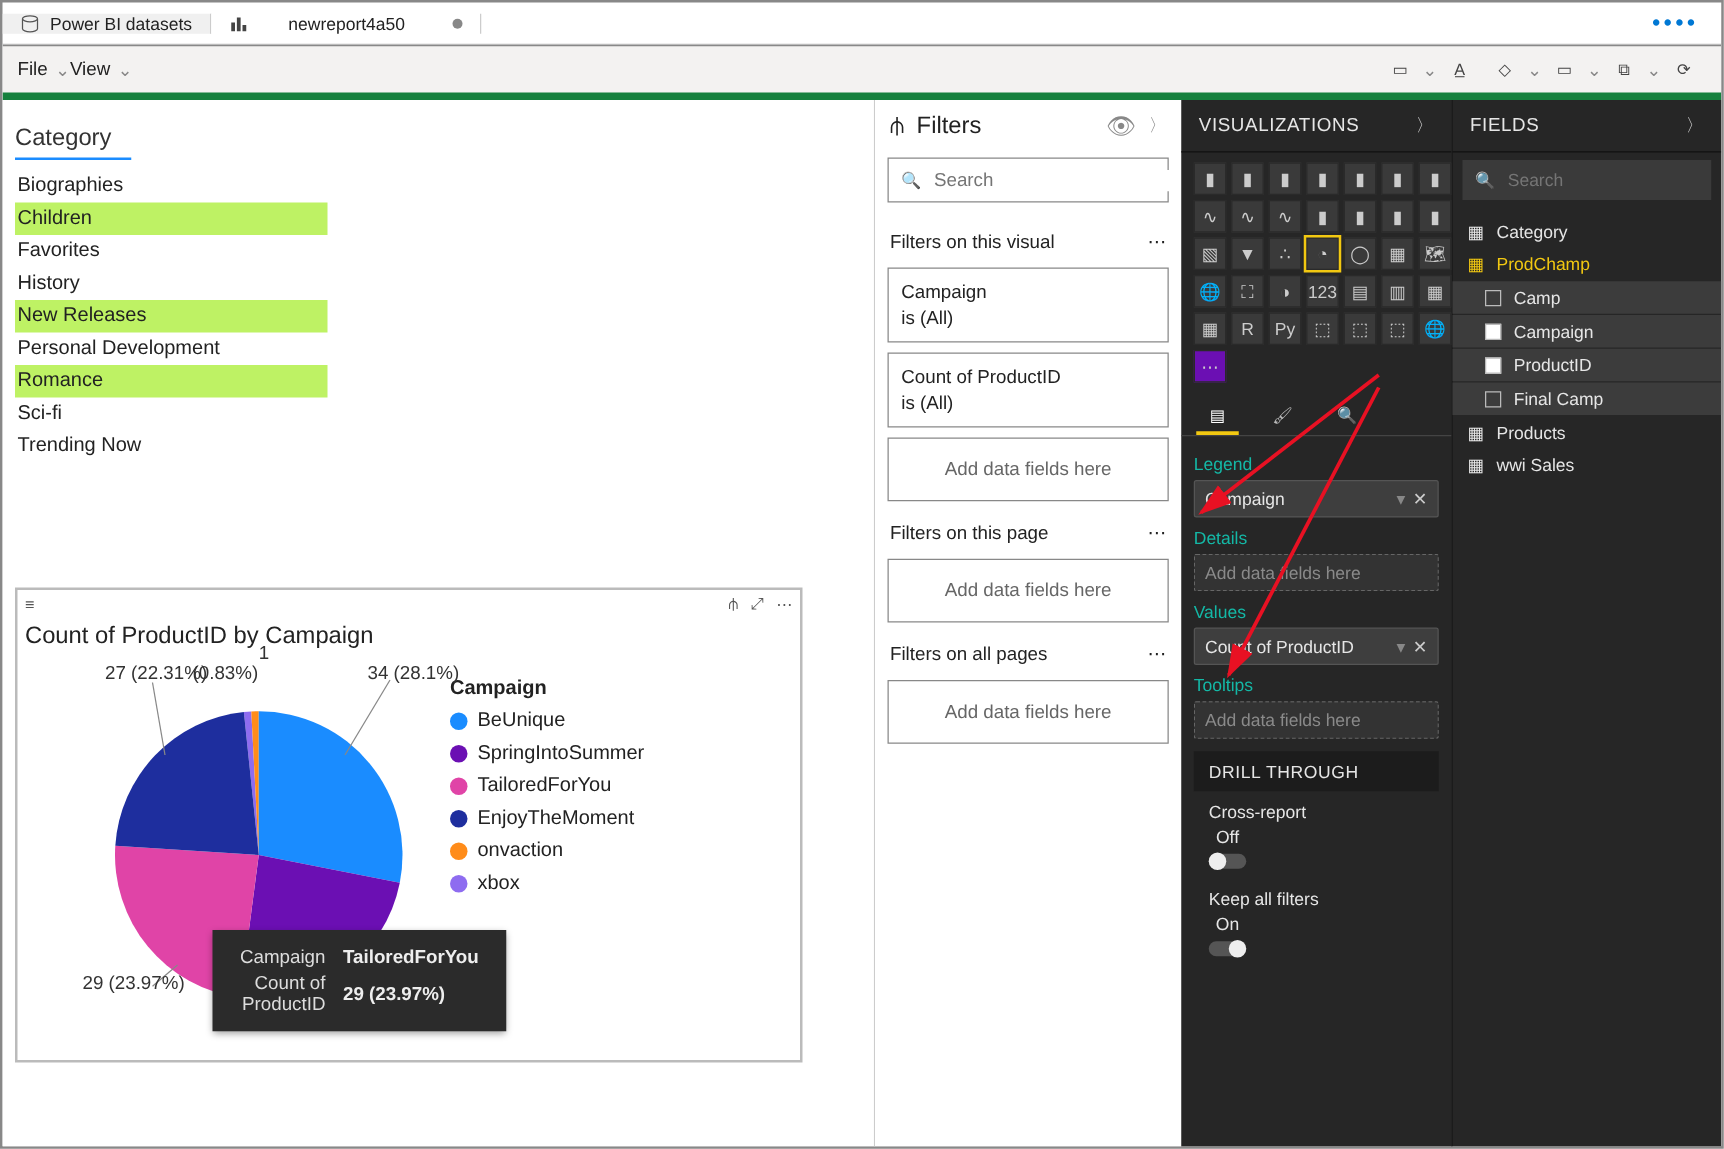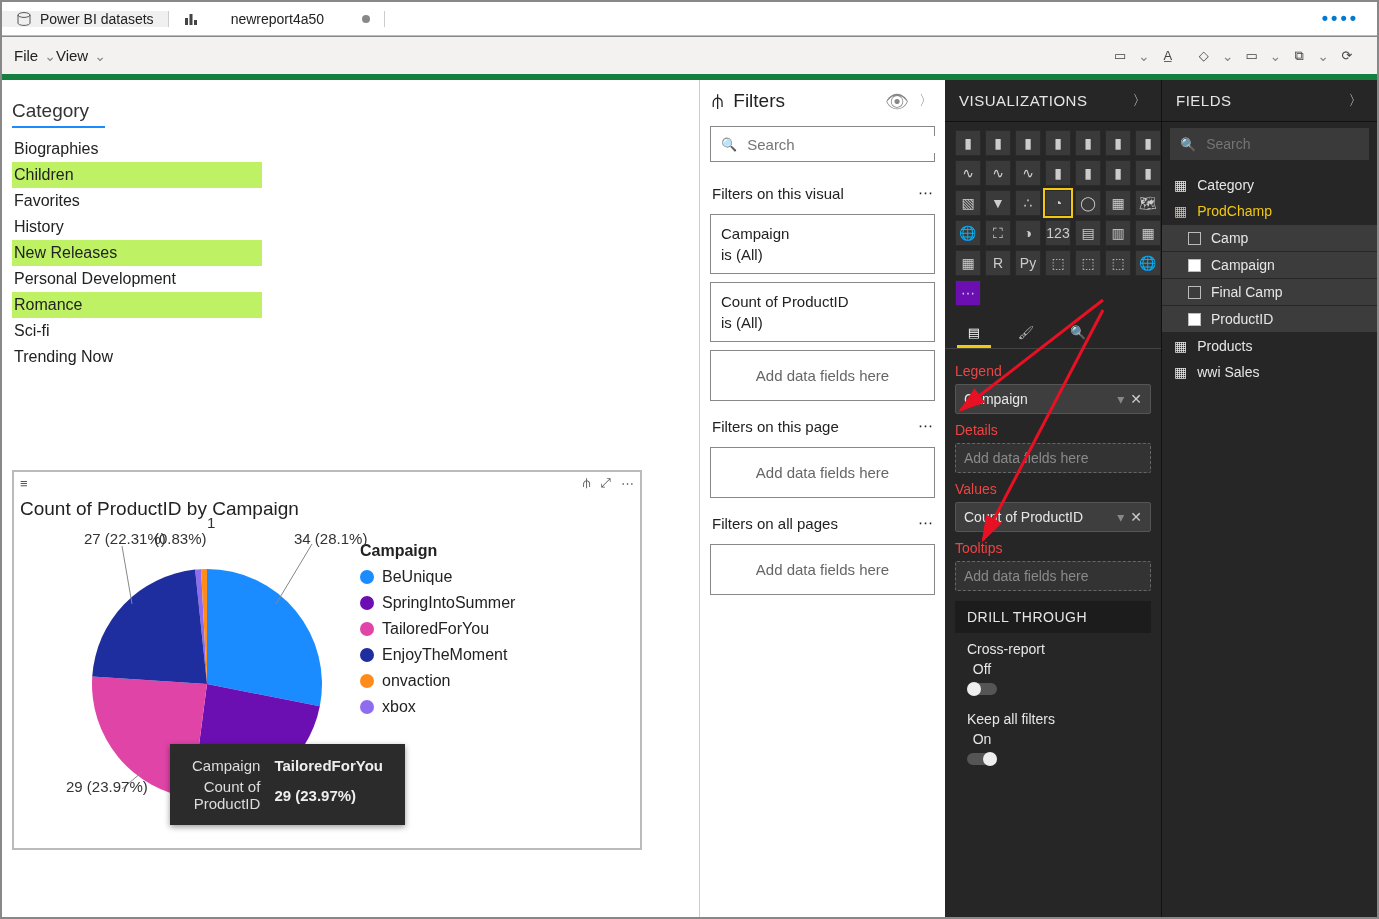--- a/index.html
+++ b/index.html
@@ -47,21 +47,21 @@
   .vizpane { width:216px; background:#262626; color:#e6e6e6; display:flex; flex-direction:column; position:relative; }
   .darkheader { height:42px; display:flex; align-items:center; padding:0 14px; font-size:15px; letter-spacing:.5px; border-bottom:1px solid #111; }
   .darkheader .sp { flex:1; }
   .gallery { display:grid; grid-template-columns: repeat(7, 26px); gap:4px 4px; padding:8px 10px; }
   .gicon { width:26px; height:26px; background:#3a3a3a; border:1px solid #2a2a2a; display:flex; align-items:center; justify-content:center; font-size:14px; color:#ccc; }
   .gicon.sel { outline:2px solid #f2c811; }
   .viztabs { display:flex; gap:18px; padding:6px 12px 0 12px; border-bottom:1px solid #444; }
   .viztab { width:34px; height:28px; display:flex; align-items:center; justify-content:center; border-bottom:3px solid transparent; cursor:pointer; color:#bbb; }
   .viztab.active { border-bottom-color:#f2c811; color:#fff;}
   .wells { padding:6px 10px 0 10px; font-size:14px; overflow-y:auto; flex:1;}
-  .well-label { color:#ef4444; margin:8px 0 5px 0; }
+  .well-label { color:#14b8a6; margin:8px 0 5px 0; }
   .well { border:1px dashed #666; background:#333; border-radius:2px; padding:6px 8px; display:flex; align-items:center; min-height:30px; }
   .well.solid { border-style:solid; border-color:#555; background:#3e3e3e;}
   .well .sp { flex:1; }
   .well .x { color:#ccc; cursor:pointer; margin-left:6px;}
   .placeholder { color:#8a8a8a; }
   .drillhdr { background:#1c1c1c; padding:8px 12px; margin-top:10px; font-size:14px; letter-spacing:.5px; }
   .toggle-row { padding:8px 12px; }
   .toggle { display:inline-flex; align-items:center; gap:6px; margin-top:4px;flex-direction:column; }
   .switch { width:30px; height:12px; background:#555; border-radius:8px; position:relative; }
   .knob { width:14px; height:14px; background:#eee; border-radius:50%; position:absolute; top:-1px; }
@@ -395,26 +395,26 @@
         </div>
         <div class="ffield">
           <input type="checkbox" style="">
           <span>Camp</span>
         </div>
         <div class="ffield">
           <input type="checkbox" checked="" style="">
           <span>Campaign</span>
         </div>
         <div class="ffield">
+          <input type="checkbox" checked="" style="">
+          <span>ProductID</span>
+        </div>
+        <div class="ffield">
           <input type="checkbox" style="">
           <span>Final Camp</span>
-        </div>
-        <div class="ffield">
-          <input type="checkbox" checked="" style="">
-          <span>ProductID</span>
         </div>
         <div class="ftable">
           <span>▦</span>
           <span>Products</span>
         </div>
         <div class="ftable">
           <span>▦</span>
           <span>wwi Sales</span>
         </div>
       </div>

